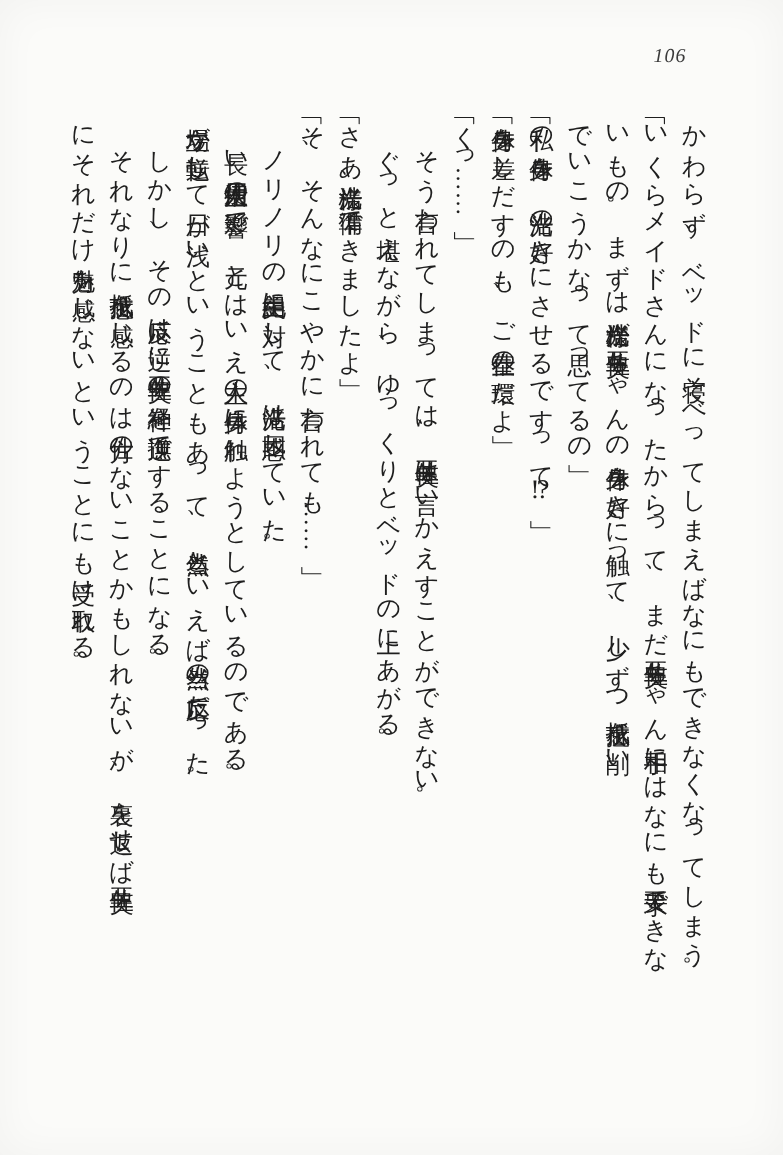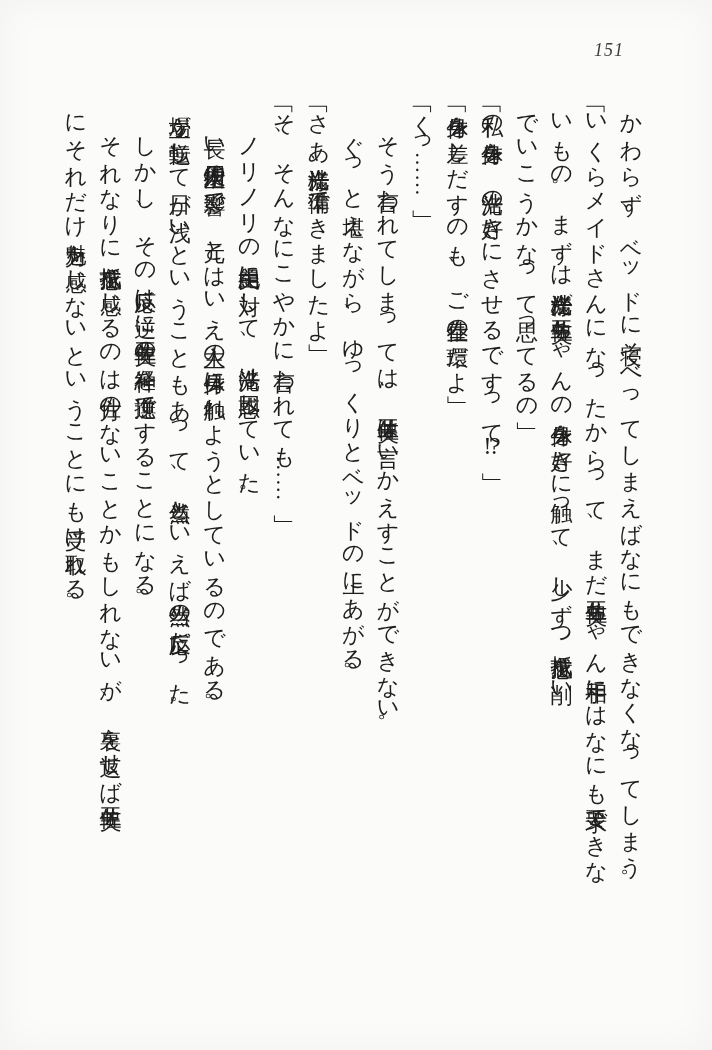--- a/index.html
+++ b/index.html
@@ -54,21 +54,21 @@
     display: block;
     white-space: nowrap;
     height: 872px;
   }
 </style>
 </head>
 <body>
 
 <div class="page">
 
-  <div class="page-number">151</div>
+  <div class="page-number">106</div>
 
   <div class="text-block">
     <div class="text-column">かわらず、ベッドに寝そべってしまえばなにもできなくなってしまう。</div>
     <div class="text-column">「いくらメイドさんになったからって、まだ亜佐美ちゃん相手にはなにも要求できな</div>
     <div class="text-column">いもの。まずは浩光様が亜佐美ちゃんの身体を好きに触って、少しずつ抵抗感を削い</div>
     <div class="text-column">でいこうかなって思ってるの」</div>
     <div class="text-column">「私の身体を、浩光の好きにさせるですって⁉」</div>
     <div class="text-column">「身体を差しだすのも、ご奉仕の一環だよ」</div>
     <div class="text-column">「くっ……」</div>
     <div class="text-column">　そう言われてしまっては、亜佐美は言いかえすことができない。</div>

